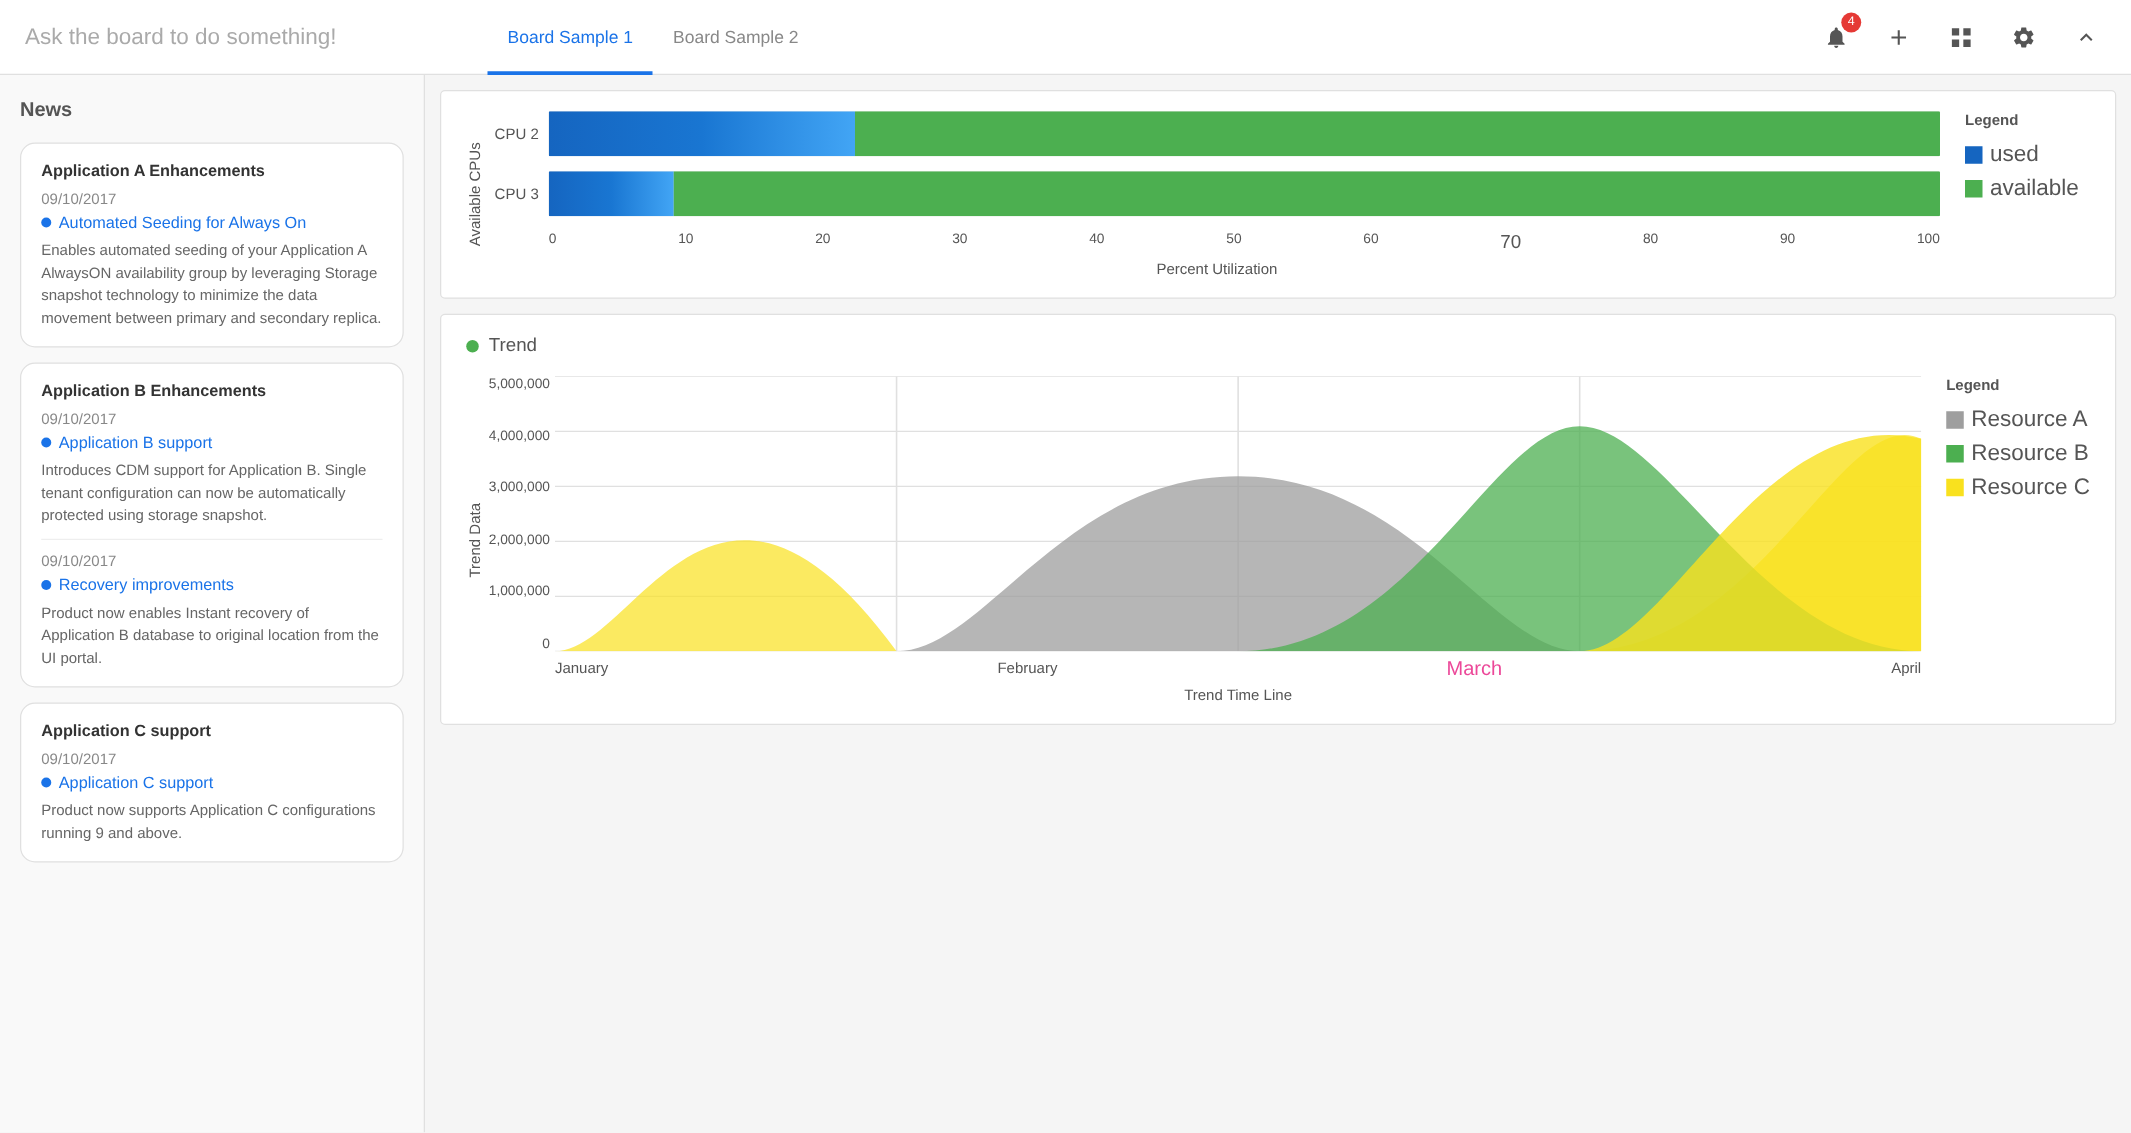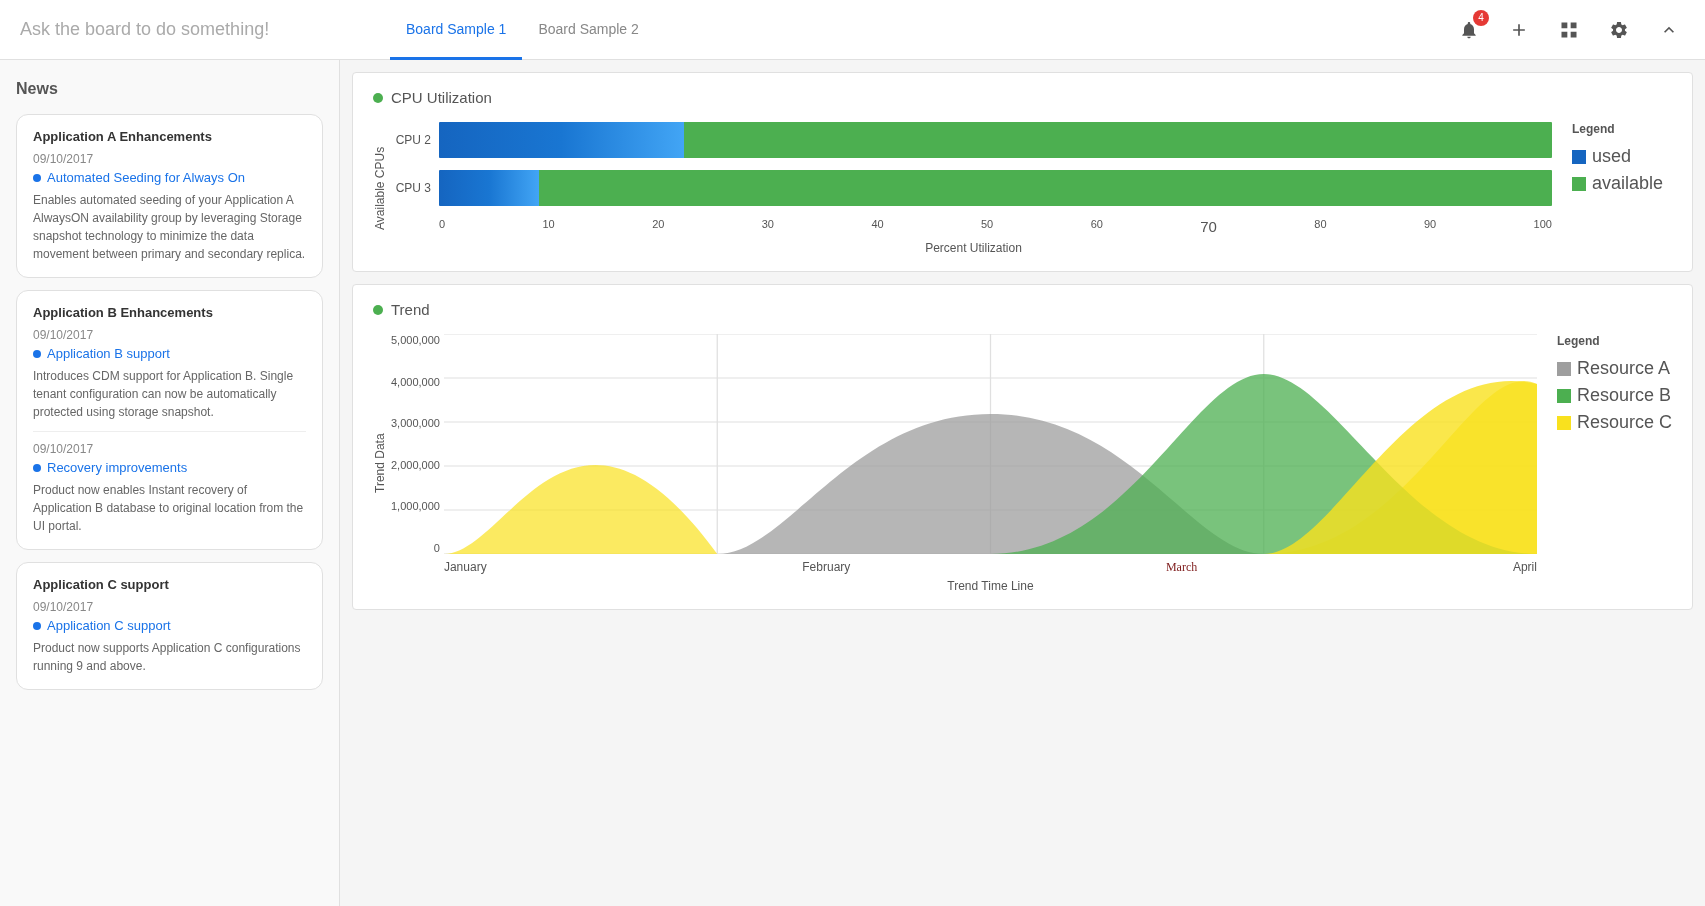--- a/index.html
+++ b/index.html
@@ -210,24 +210,20 @@
         <div class="dot"></div>
         <span>Application C support</span>
       </div>
       <div class="news-item-desc">Product now supports Application C configurations running 9 and above.</div>
     </div>
   </div>
 
   <div class="content">
 
     <div class="chart-panel">
-      <div class="chart-header">
-        <div class="green-dot"></div>
-        <span class="chart-title">CPU Utilization</span>
-      </div>
       <div style="display:flex; align-items:stretch;">
         <div class="cpu-chart-wrapper" style="flex:1;">
           <div class="cpu-y-label">Available CPUs</div>
           <div class="cpu-chart-area">
             <div class="cpu-bars-container">
 
 
               <div class="cpu-bar-row">
                 <div class="cpu-label">CPU 2</div>
                 <div class="cpu-bar-track">
@@ -316,21 +312,21 @@
               <path d="M 0,220 C 80,220 160,220 215,220 C 270,220 320,80 430,80 C 540,80 590,220 645,220 C 700,220 750,220 860,220 L 860,220 Z" fill="rgba(158,158,158,0.75)"></path>
 
               <path d="M 0,220 C 80,220 160,220 215,220 C 270,220 320,220 430,220 C 540,220 590,40 645,40 C 700,40 760,220 860,220 L 860,220 Z" fill="rgba(76,175,80,0.75)"></path>
 
               <path d="M 645,220 C 700,220 760,20 860,50 L 860,220 Z" fill="rgba(249,225,30,0.8)"></path>
             </svg>
 
             <div style="display:flex; justify-content:space-between; padding: 4px 0 0 0; margin-top:2px;">
               <span style="font-size:12px;color:#555;">January</span>
               <span style="font-size:12px;color:#555;">February</span>
-              <span style="font-size:12px;color:#7f1d1d;font-family:Liberation Serif, serif;">March</span>
+              <span style="font-size:16px;color:#ec4899;">March</span>
               <span style="font-size:12px;color:#555;">April</span>
             </div>
             <div style="text-align:center; font-size:12px; color:#555; margin-top:4px;">Trend Time Line</div>
           </div>
         </div>
 
         <div class="chart-legend">
           <div class="legend-title">Legend</div>
           <div class="legend-item">
             <div class="legend-swatch" style="background:#9e9e9e;"></div>

